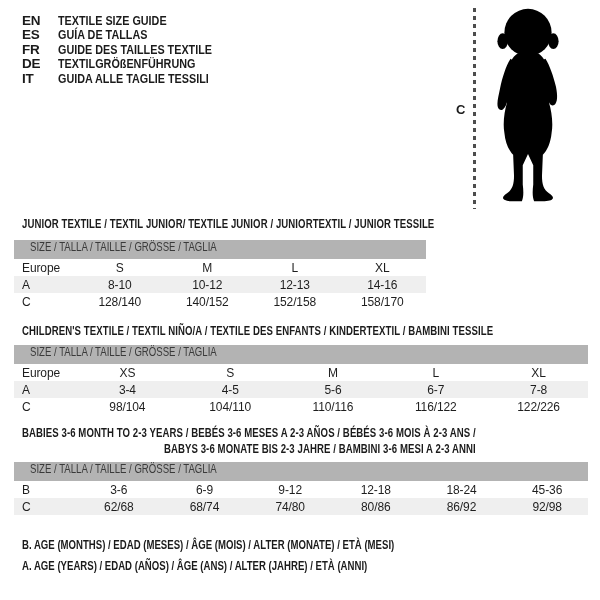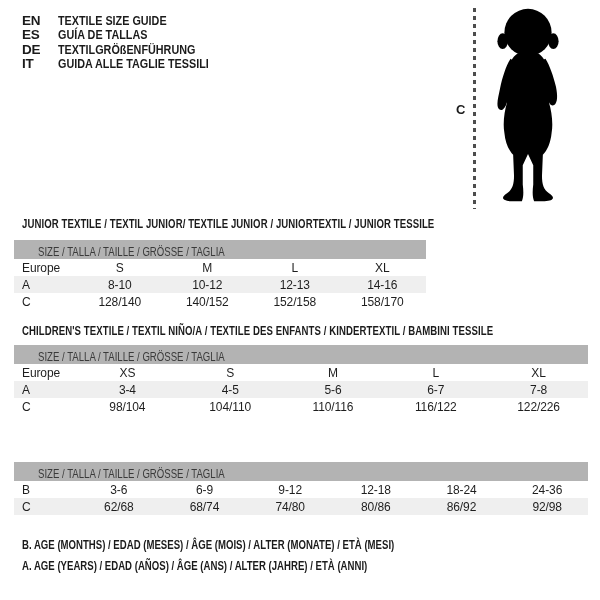--- a/index.html
+++ b/index.html
@@ -51,21 +51,21 @@
   .t3-title { top: 425px; }
 
   
   .size-table { position: absolute; left: 14px; }
   .t1 { top: 240px; width: 412px; }
   .t2 { top: 345px; width: 576px; }
   .t3 { top: 462px; width: 576px; }
 
   .band {
     height: 19px; background: #b3b3b3; color: #3a3a3a;
-    display: flex; align-items: flex-end; padding-left: 24px;
+    display: flex; align-items: flex-start; padding-left: 16px;
     font-size: 12px;
   }
   .trow {
     display: grid; align-items: center; height: 17px;
     font-size: 12px; color: #1e1e1e; letter-spacing: -0.1px;
   }
   .t1 .trow { grid-template-columns: 62px repeat(4, 1fr); }
   .t2 .trow { grid-template-columns: 62px repeat(5, 1fr); }
   .t3 .trow { grid-template-columns: 62px repeat(6, 1fr); }
   .trow .lbl { padding-left: 8px; text-align: left; }
@@ -82,20 +82,24 @@
 <div class="canvas">
 
   <section class="lang">
     <div class="lang-row">
       <span class="lang-code">EN</span>
       <span class="lang-label cx">TEXTILE SIZE GUIDE</span>
     </div>
     <div class="lang-row">
       <span class="lang-code">ES</span>
       <span class="lang-label cx">GUÍA DE TALLAS</span>
+    </div>
+    <div class="lang-row">
+      <span class="lang-code">FR</span>
+      <span class="lang-label cx">GUIDE DES TAILLES TEXTILE</span>
     </div>
     <div class="lang-row">
       <span class="lang-code">DE</span>
       <span class="lang-label cx">TEXTILGRÖßENFÜHRUNG</span>
     </div>
     <div class="lang-row">
       <span class="lang-code">IT</span>
       <span class="lang-label cx">GUIDA ALLE TAGLIE TESSILI</span>
     </div>
   </section>
@@ -169,32 +173,36 @@
     <div class="trow">
       <span class="lbl">C</span>
       <span class="val">98/104</span>
       <span class="val">104/110</span>
       <span class="val">110/116</span>
       <span class="val">116/122</span>
       <span class="val">122/226</span>
     </div>
   </div>
 
+  <div class="tbl-title t3-title">
+    <span class="cx">BABIES 3-6 MONTH TO 2-3 YEARS / BEBÉS 3-6 MESES A 2-3 AÑOS / BÉBÉS 3-6 MOIS À 2-3 ANS /
+BABYS 3-6 MONATE BIS 2-3 JAHRE / BAMBINI 3-6 MESI A 2-3 ANNI</span>
+  </div>
   <div class="size-table t3">
     <div class="band">
       <span class="cx">SIZE / TALLA / TAILLE / GRÖSSE / TAGLIA</span>
     </div>
     <div class="trow">
       <span class="lbl">B</span>
       <span class="val">3-6</span>
       <span class="val">6-9</span>
       <span class="val">9-12</span>
       <span class="val">12-18</span>
       <span class="val">18-24</span>
-      <span class="val">24-36</span>
+      <span class="val">45-36</span>
     </div>
     <div class="trow stripe">
       <span class="lbl">C</span>
       <span class="val">62/68</span>
       <span class="val">68/74</span>
       <span class="val">74/80</span>
       <span class="val">80/86</span>
       <span class="val">86/92</span>
       <span class="val">92/98</span>
     </div>

